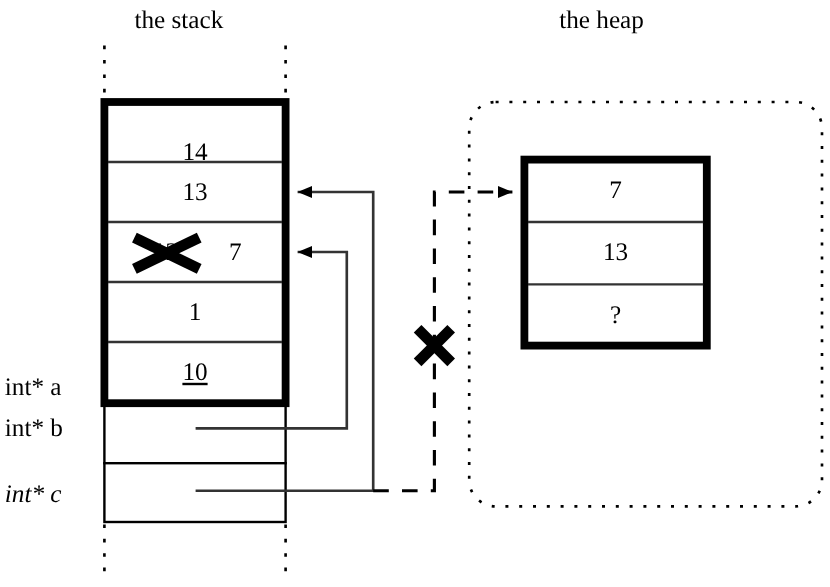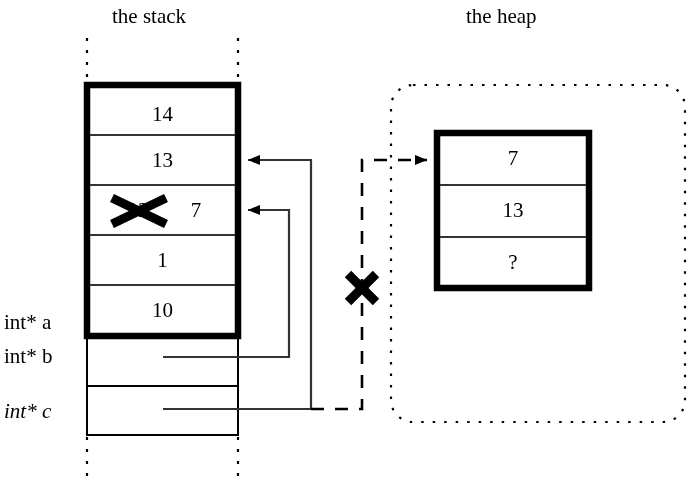--- a/index.html
+++ b/index.html
@@ -107,31 +107,31 @@
       <rect x="437" y="133" width="152" height="155" fill="#ffffff" stroke="#000" stroke-width="6.5"></rect>
       <line x1="440" y1="185" x2="586" y2="185" stroke="#333" stroke-width="2"></line>
       <line x1="440" y1="237" x2="586" y2="237" stroke="#333" stroke-width="2"></line>
     </g>
   </svg>
 
   <div class="lbl title" style="left:112px; top:6px;">the stack</div>
 
   <div class="lbl title" style="left:466px; top:6px;">the heap</div>
 
-  <div class="lbl cellval" style="left:87px; top:104px; width:151px;">14</div>
+  <div class="lbl cellval" style="left:87px; top:116px; width:151px;">14</div>
 
   <div class="lbl cellval" style="left:87px; top:150px; width:151px;">13</div>
 
   <div class="lbl cellval" style="left:105px; top:200px; width:66px;">12</div>
 
   <div class="lbl cellval" style="left:171px; top:200px; width:50px;">7</div>
 
   <div class="lbl cellval" style="left:87px; top:250px; width:151px;">1</div>
 
-  <div class="lbl cellval" style="left:87px; top:300px; width:151px;">10</div>
+  <div class="lbl cellval" style="left:87px; top:300px; width:151px;text-decoration:underline;">10</div>
 
   <div class="lbl varlabel" style="left:4px; top:300px;margin-top:12px;">int* a</div>
 
   <div class="lbl varlabel" style="left:4px; top:346px;">int* b</div>
 
   <div class="lbl varlabel" style="left:4px; top:401px;font-style:italic;">int* c</div>
 
   <div class="lbl cellval" style="left:437px; top:148px; width:152px;">7</div>
 
   <div class="lbl cellval" style="left:437px; top:200px; width:152px;">13</div>

